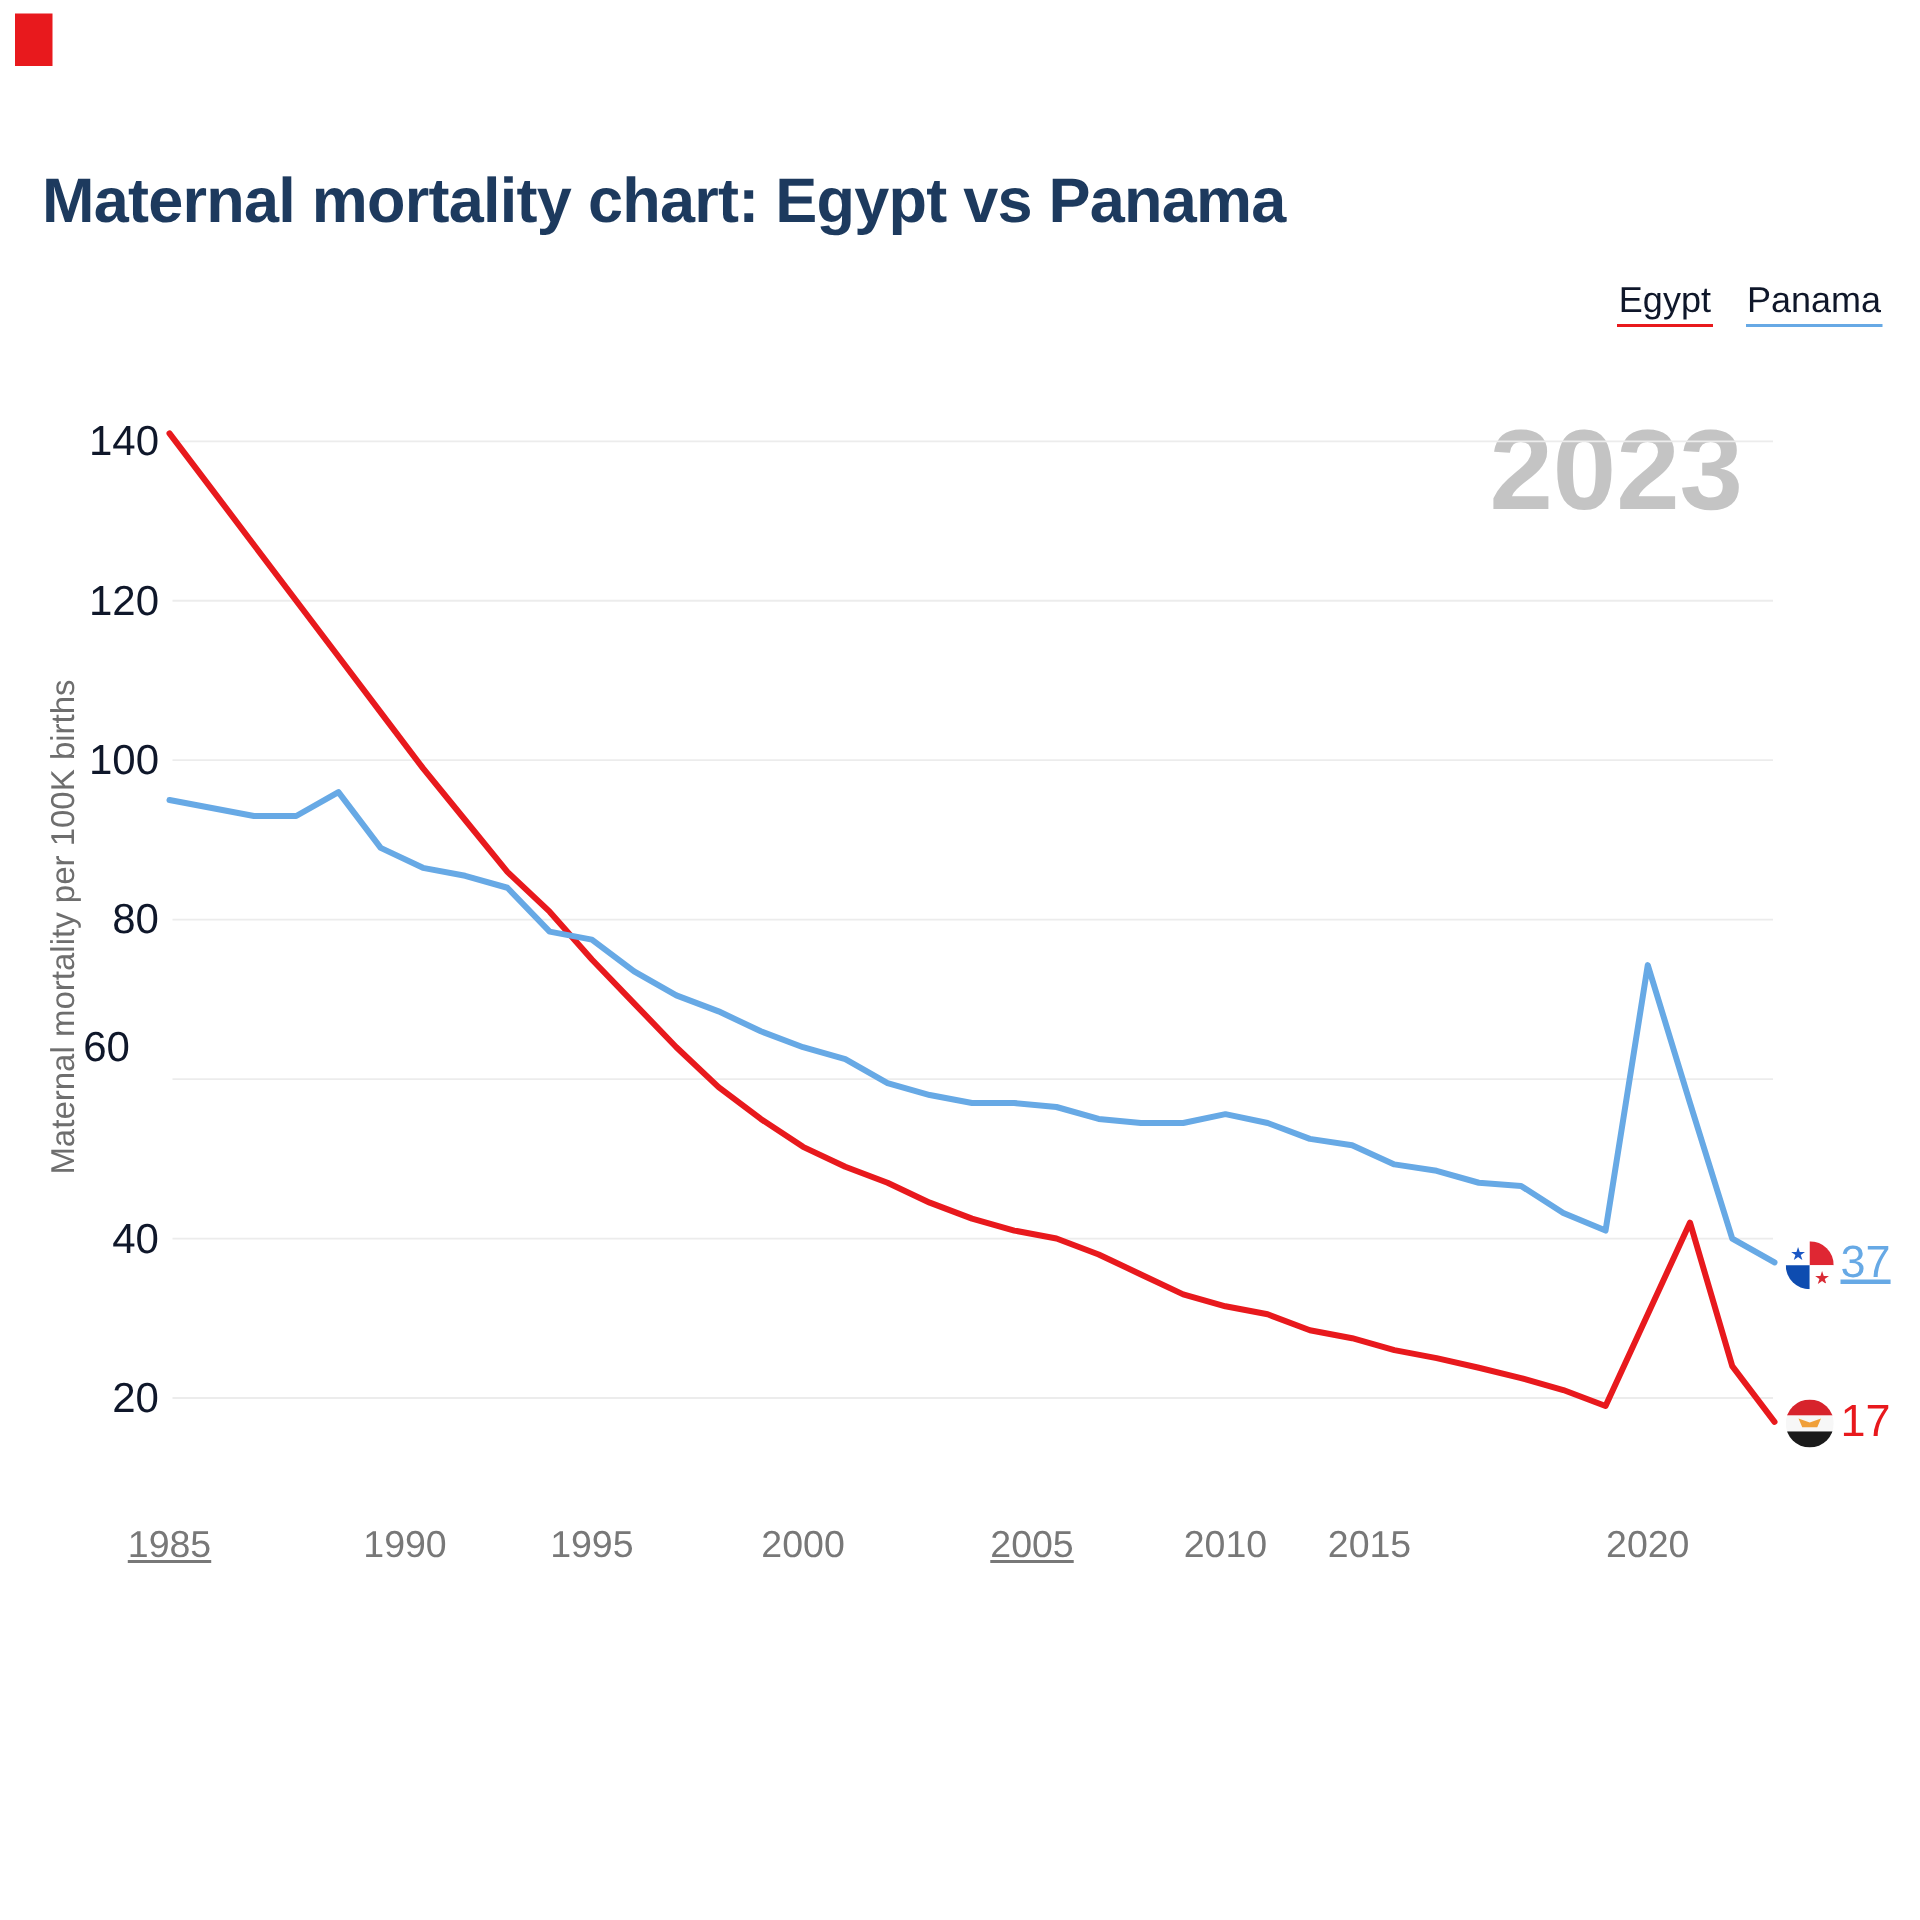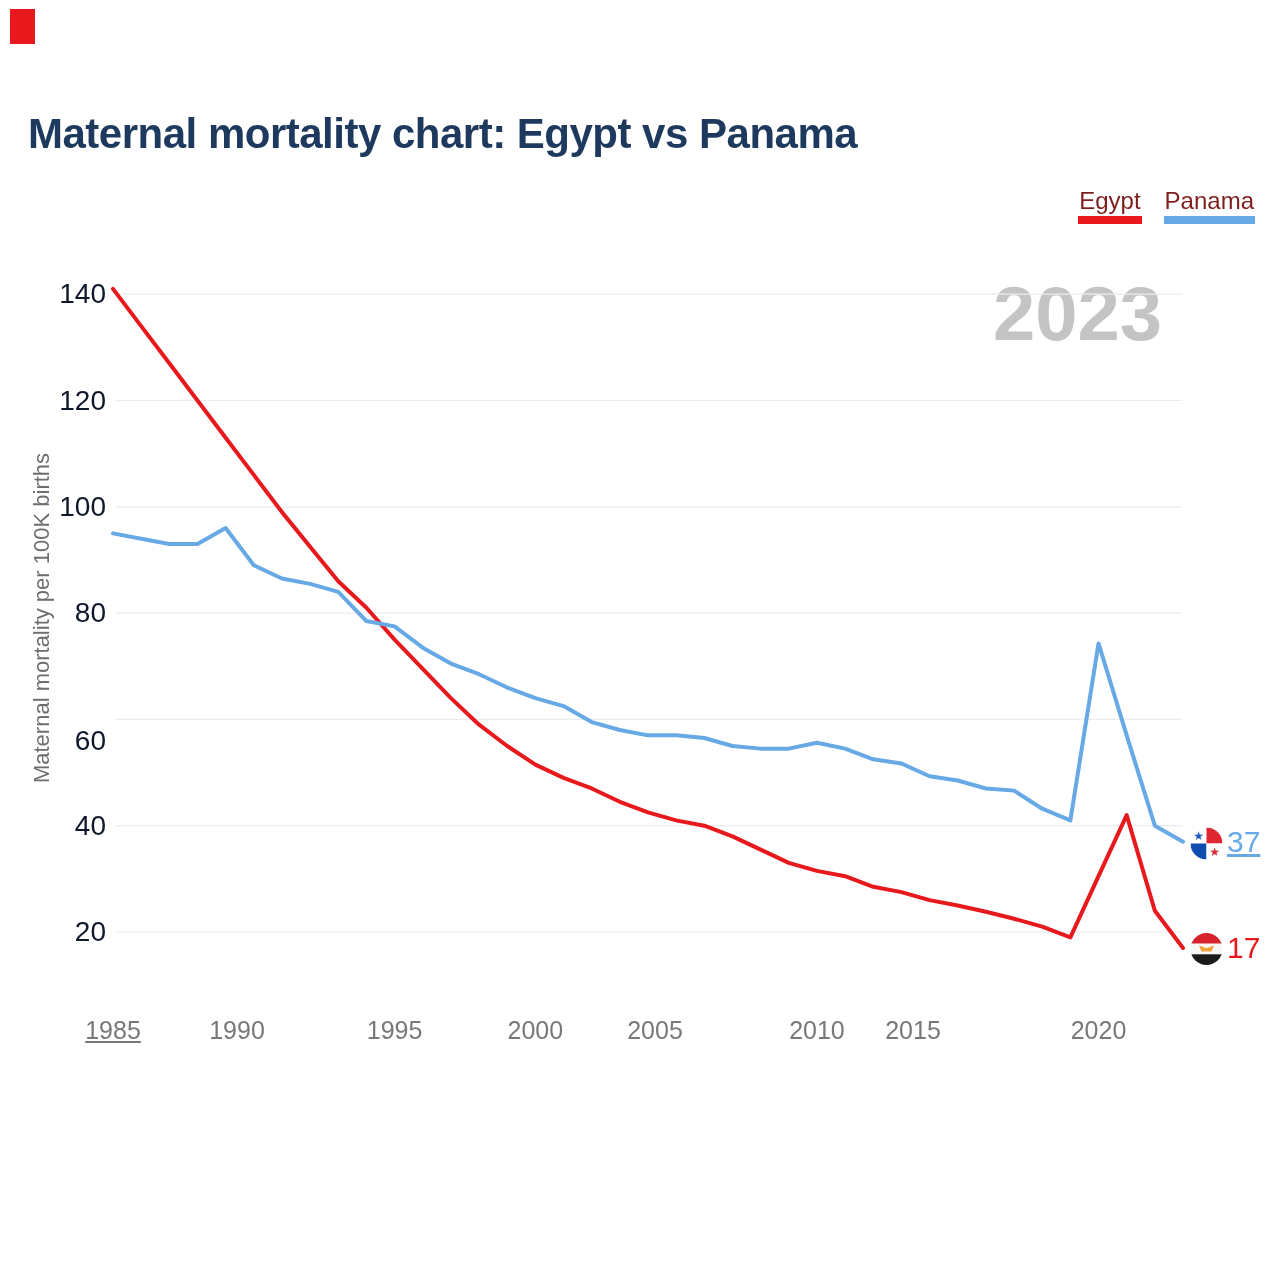--- a/index.html
+++ b/index.html
@@ -8,22 +8,22 @@
     font-family:"Liberation Sans","DejaVu Sans",sans-serif;overflow:hidden;
   }
   .abs{position:absolute;}
   #red-marker{left:10px;top:9px;width:25px;height:35px;background:#e8191d;}
   #page-title{
     left:28px;top:110px;margin:0;font-size:42px;font-weight:bold;
     color:#1d3a5e;letter-spacing:-0.5px;white-space:nowrap;
   }
   #legend{right:25px;top:189px;display:flex;gap:22px;}
   .legend-item{
-    font-size:24px;color:#7f1d1d;line-height:24px;padding:0 1px 3px 1px;
-    border-bottom:8px solid #15803d;cursor:pointer;text-decoration:none;
+    font-size:24px;color:#0f172a;line-height:24px;padding:0 1px 3px 1px;
+    border-bottom:2px solid #15803d;cursor:pointer;text-decoration:none;
   }
   #watermark{
     right:118px;top:276px;font-size:76px;font-weight:bold;color:#c4c4c4;
     line-height:1;letter-spacing:0px;
   }
   #y-axis-title{
     left:-168px;top:605px;width:420px;height:26px;text-align:center;
     font-size:22px;color:#6e6e6e;transform:rotate(-90deg);white-space:nowrap;
   }
   #chart-svg{left:0;top:0;}
@@ -96,30 +96,30 @@
       <polygon points="1199,945.6 1206.5,948.3 1214,945.6 1211.5,951.5 1201.5,951.5" fill="#f0a03a"></polygon>
     </g>
   </g>
 </svg>
 
 <div class="abs" id="y-ticks">
     <div class="y-tick" style="top: 279.2px;">140</div>
     <div class="y-tick" style="top: 385.5px;">120</div>
     <div class="y-tick" style="top: 491.8px;">100</div>
     <div class="y-tick" style="top: 598.1px;">80</div>
-    <div class="y-tick" style="top: 726px;">60</div>
+    <div class="y-tick" style="top: 683px; text-align: center;">60</div>
     <div class="y-tick" style="top: 810.7px;">40</div>
     <div class="y-tick" style="top: 917px;">20</div>
   </div>
 <div class="abs" id="x-ticks">
     <div class="x-tick" style="left: 68px; text-decoration: underline;">1985</div>
-    <div class="x-tick" style="left: 192px;">1990</div>
+    <div class="x-tick" style="left: 225px;">1990</div>
     <div class="x-tick" style="left: 349.579px;">1995</div>
     <div class="x-tick" style="left: 490.368px;">2000</div>
-    <div class="x-tick" style="left: 610px;">2005</div>
+    <div class="x-tick" style="left: 643px; text-decoration: underline;">2005</div>
     <div class="x-tick" style="left: 771.947px;">2010</div>
     <div class="x-tick" style="left: 868px;">2015</div>
     <div class="x-tick" style="left: 1053.53px;">2020</div>
   </div>
 
 <div class="abs end-label" id="end-label-panama" style="color: rgb(103, 169, 229);">37</div>
 <div class="abs end-label" id="end-label-egypt" style="color: rgb(232, 25, 29);">17</div>
 
 <div class="abs" id="footer">
 </div>

